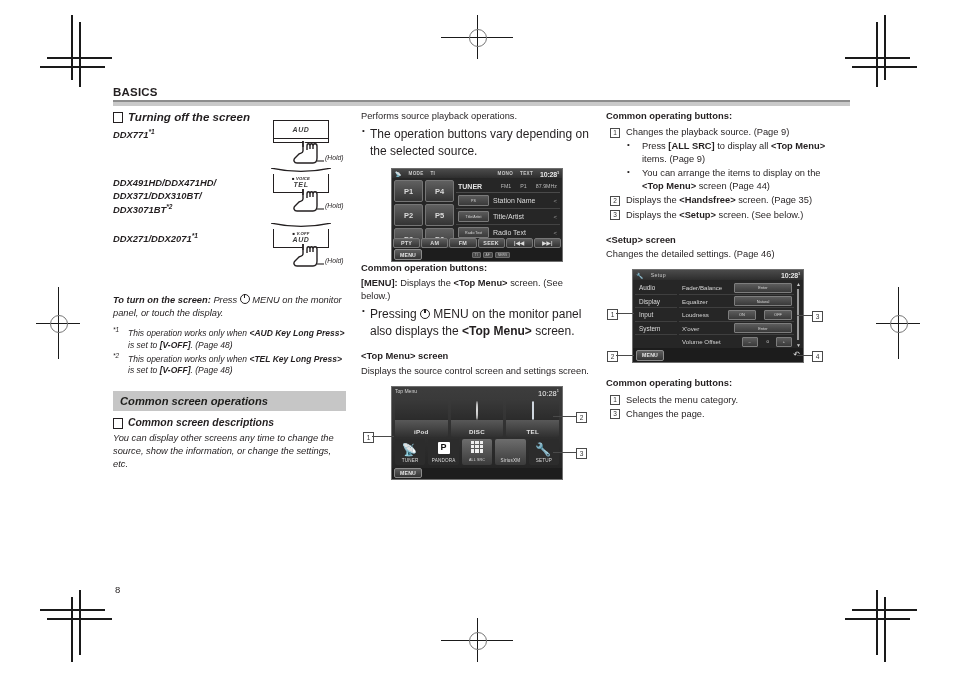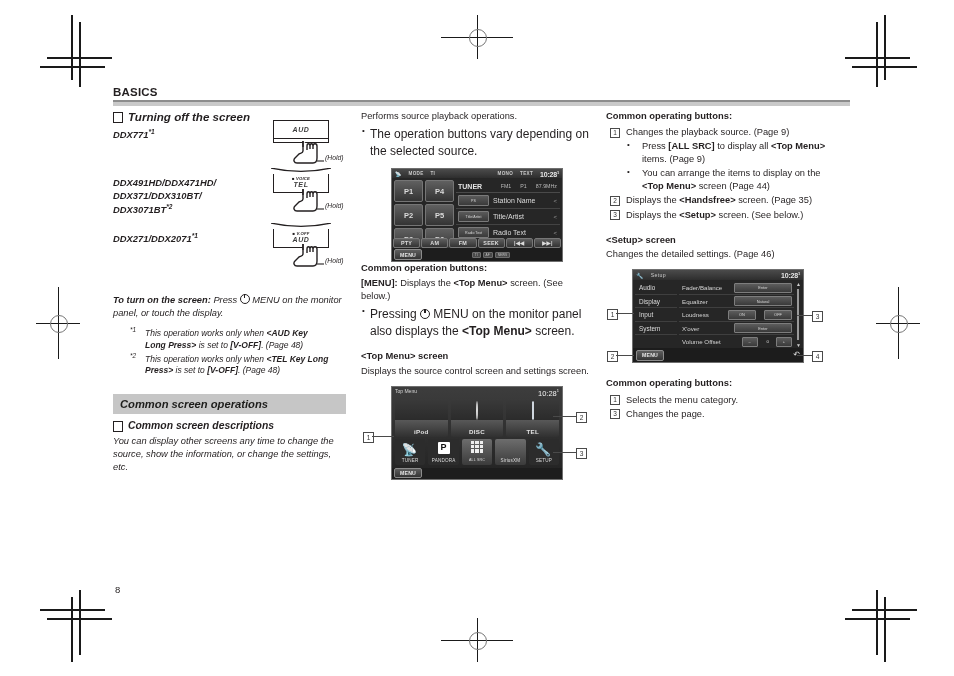--- a/index.html
+++ b/index.html
@@ -51,21 +51,21 @@
     background:#c6c6c6;font-size:11.2px;font-weight:bold;
     padding:3.5px 7px 4px 7px;margin:0 0 5px 0;color:#1d1d1b;
   }
 
   ul.dash{margin:0 0 0 0;padding:0;list-style:none;}
   ul.dash li{
     font-size:12px;line-height:1.42;position:relative;padding-left:9px;margin-bottom:1px;
   }
   ul.dash li:before{content:"\2022";position:absolute;left:1px;top:-1px;font-size:8px;}
 
-  .fnlist{margin:17px;padding:0;list-style:none;}
+  .fnlist{margin:0;padding:0;list-style:none;}
   .fnlist li{font-size:8.5px;line-height:1.38;position:relative;padding-left:15px;margin-bottom:2px;}
   .fnlist li .fnmark{position:absolute;left:0;top:0;font-size:8.5px;}
   .fnlist li .fnmark sup{font-size:6.4px;font-weight:normal;}
 
   
   ol.numlist{margin:4px;padding:0;list-style:none;}
   ol.numlist li{font-size:9.3px;line-height:1.42;position:relative;padding-left:16px;margin-bottom:1px;}
   .numbox{
     position:absolute;left:0;top:1.5px;width:8px;height:8px;
     border:1px solid #4a4a4a;font-size:6.5px;line-height:8px;text-align:center;

